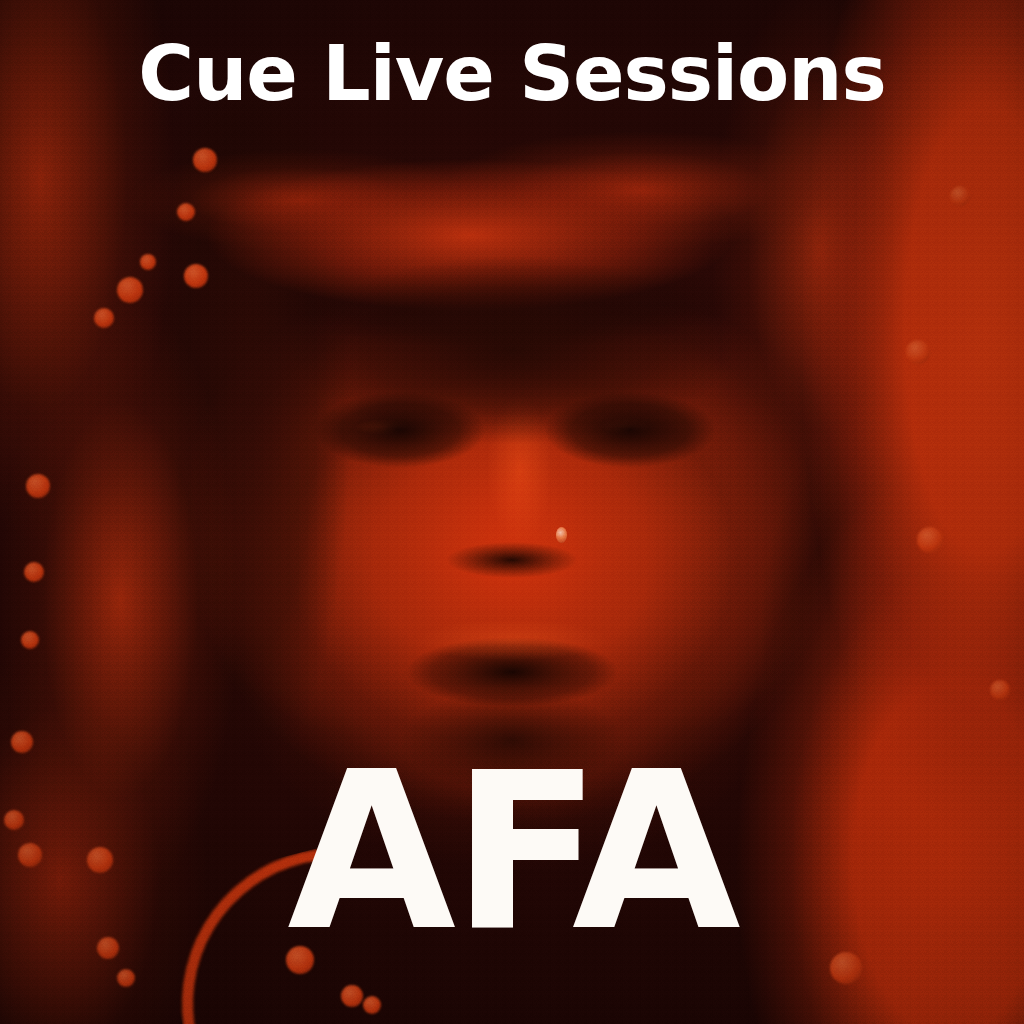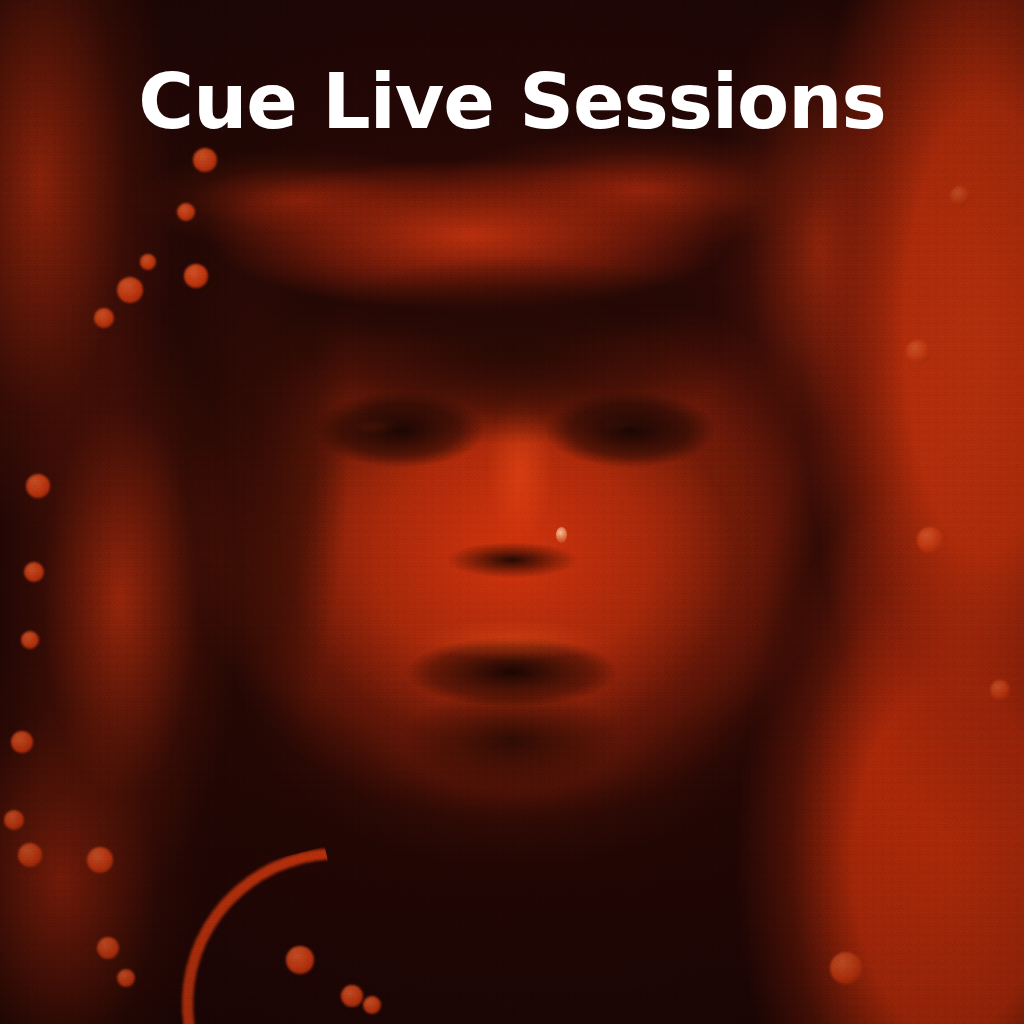--- a/index.html
+++ b/index.html
@@ -169,21 +169,20 @@
     left: 0;
     right: 0;
     text-align: center;
     color: #ffffff;
     font-family: "DejaVu Sans", sans-serif;
     font-weight: bold;
     font-size: 76px;
     letter-spacing: -1px;
     line-height: 1;
     white-space: nowrap;
-    margin-top: 28px;
   }
 
   .artist-name {
     position: absolute;
     top: 683px;
     left: 0;
     right: 0;
     text-align: center;
     color: #fdf8f2;
     font-family: "DejaVu Sans", sans-serif;
@@ -262,15 +261,16 @@
         <div class="bead" style="left: 830px; top: 952px; width: 32px; height: 32px;"></div>
         <div class="bead" style="left: 950px; top: 186px; width: 20px; height: 20px;"></div>
       </div>
     <div class="layer tint"></div>
     <div class="layer grain"></div>
     <div class="layer grain2"></div>
   </div>
 
   <div class="type">
     <div class="album-title">Cue Live Sessions</div>
+    <div class="track-title">AFA</div>
   </div>
 
 </div>
 
 </body></html>

